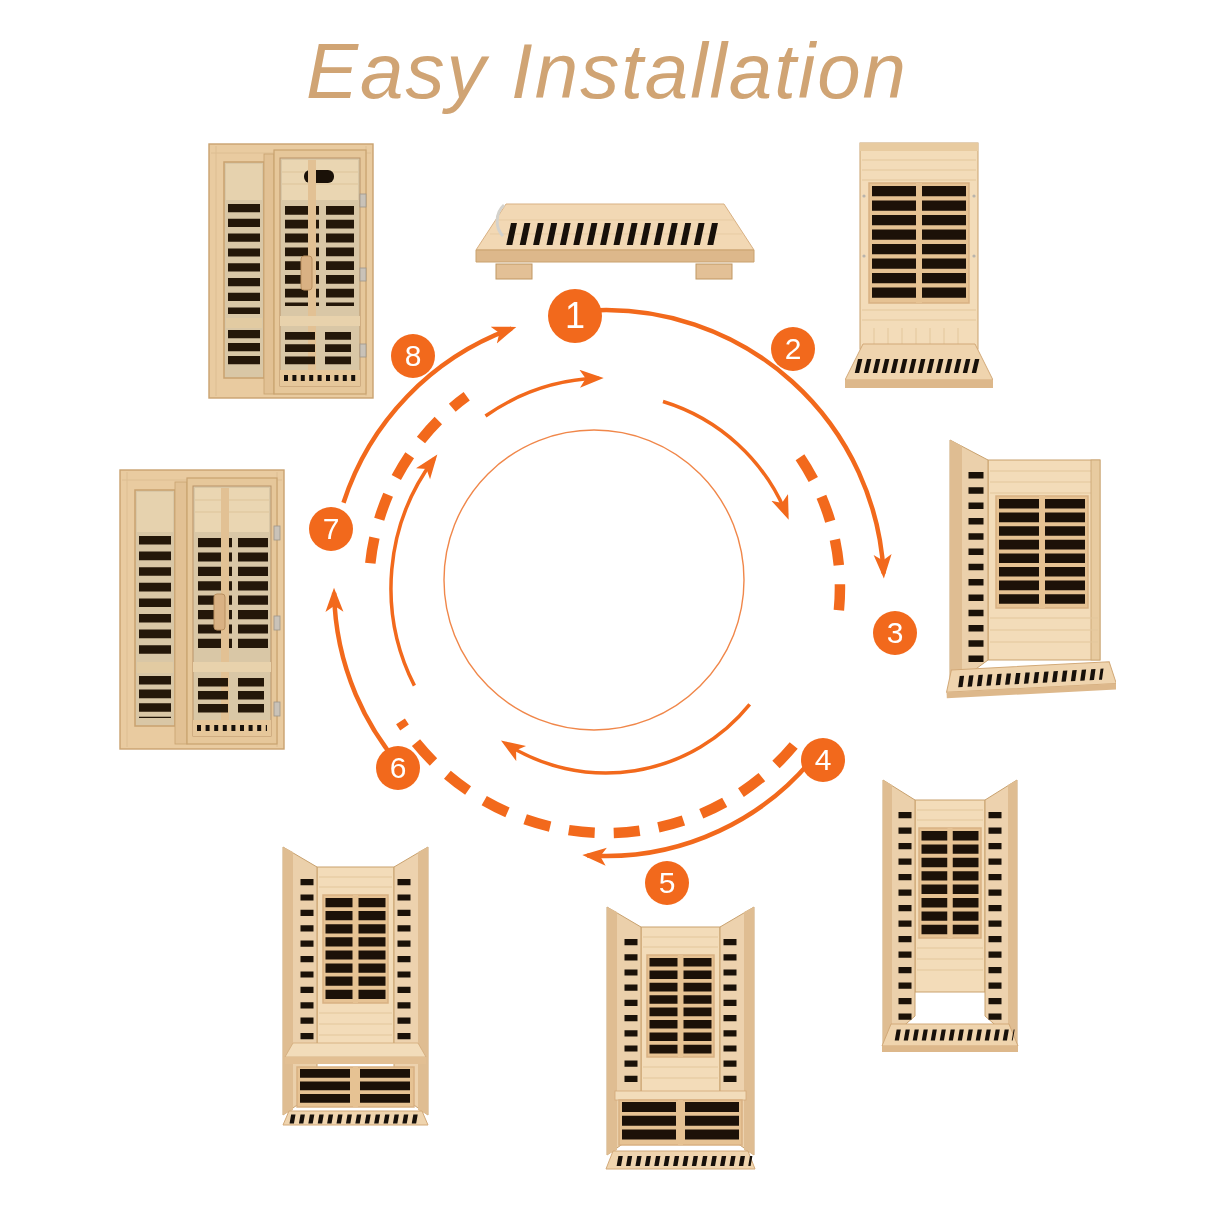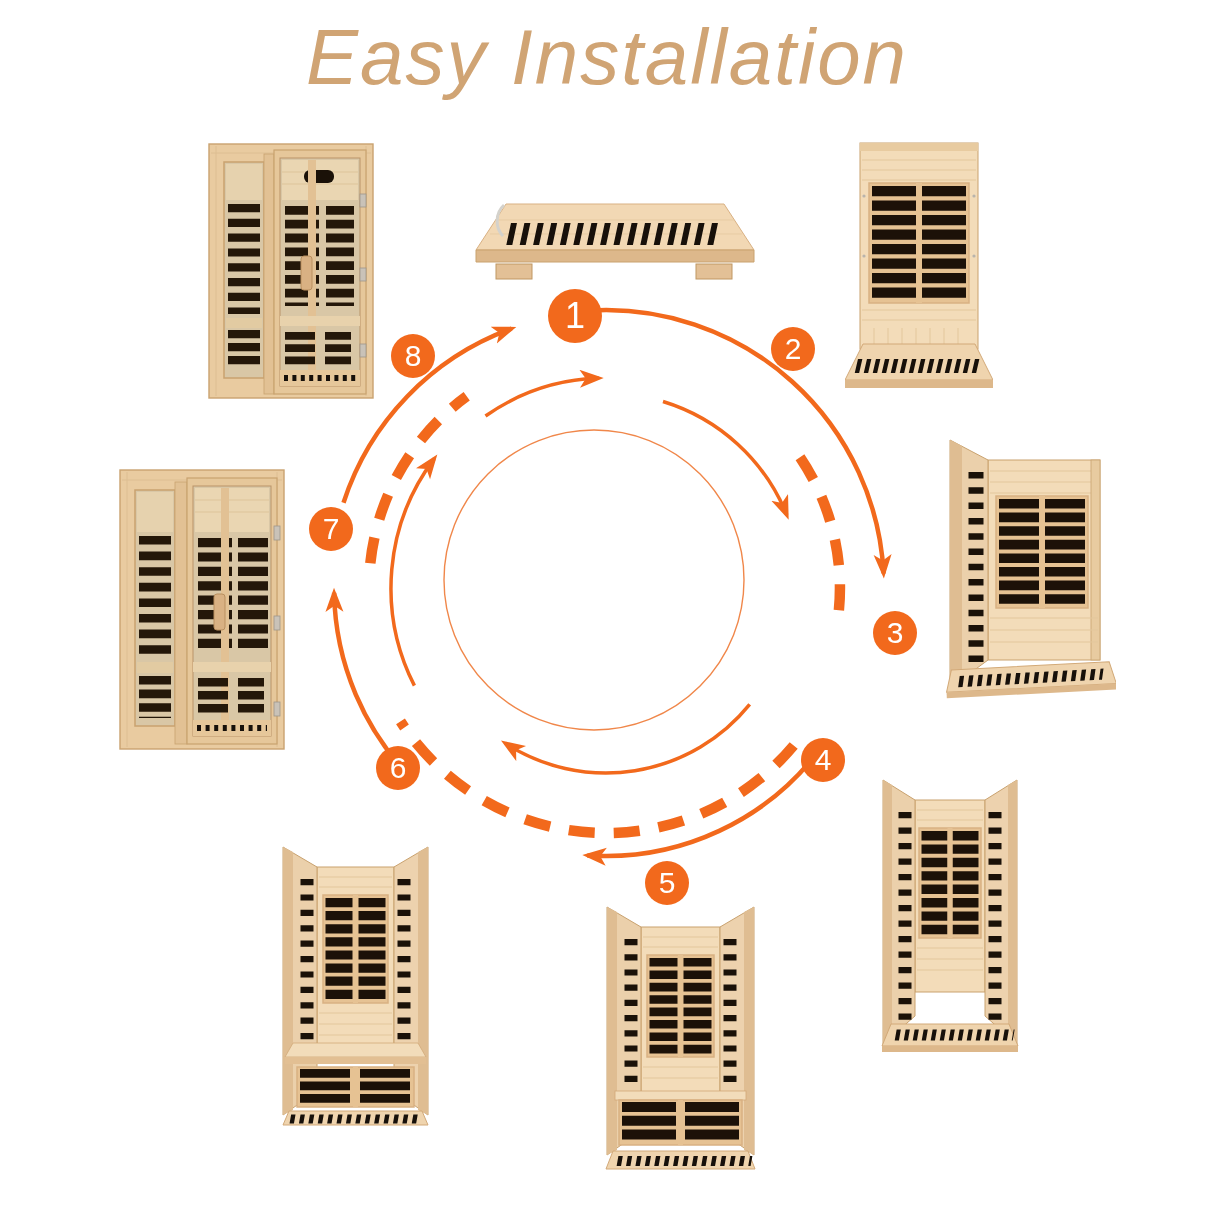--- a/index.html
+++ b/index.html
@@ -1,18 +1,18 @@
 <!DOCTYPE html>
 <html><head>
 <meta charset="utf-8">
 <style>
   html,body{margin:0;padding:0;background:#ffffff;}
   .canvas{position:relative;width:1214px;height:1214px;background:#ffffff;overflow:hidden;
           font-family:"Liberation Sans",sans-serif;}
-  .title{position:absolute;top:12px;left:0;width:100%;text-align:center;margin:0;
+  .title{position:absolute;top:26px;left:0;width:100%;text-align:center;margin:0;
          font-style:italic;font-weight:400;font-size:78px;letter-spacing:2px;color:#D0A474;}
   .arrows{position:absolute;left:0;top:0;width:1214px;height:1214px;}
   .badge{position:absolute;width:44px;height:44px;border-radius:50%;background:#F2691C;
          color:#ffffff;display:flex;align-items:center;justify-content:center;
          font-size:30px;line-height:1;}
   .badge.big{width:54px;height:54px;font-size:36px;}
   .b1{left:548px;top:289px;}
   .b2{left:771px;top:327px;}
   .b3{left:873px;top:611px;}
   .b4{left:801px;top:738px;}

